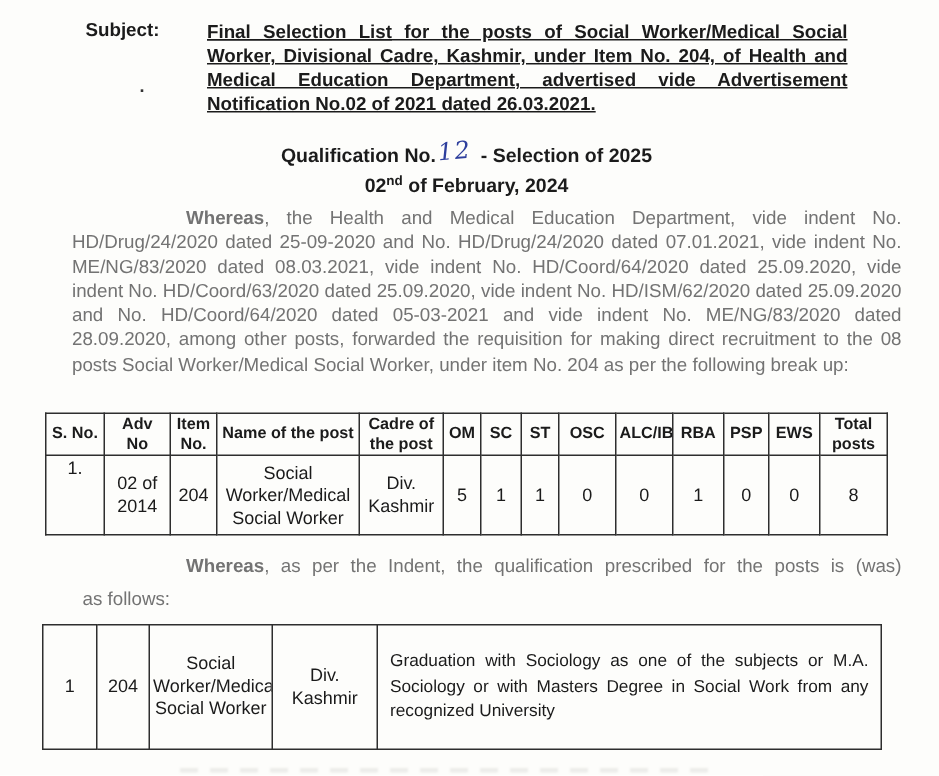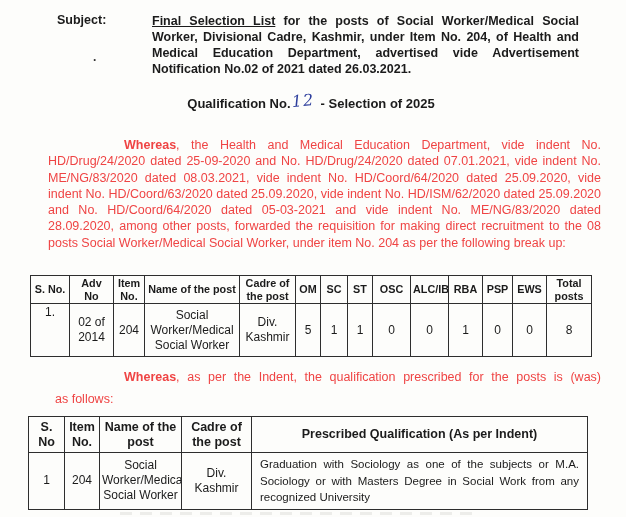--- a/index.html
+++ b/index.html
@@ -10,23 +10,24 @@
     background:#fdfdfb;
     font-family:"Liberation Sans", sans-serif;
     color:#1b1b1b;
     overflow:hidden;
   }
   .subject-label {
     position:absolute; left:57px; top:13px;
     font-size:12.5px; font-weight:bold;
   }
   .subject-text {
-    position:absolute; left:152px; top:13px; width:427px;
+    position:absolute; left:138px; top:13px; width:427px;
     font-size:12.5px; font-weight:bold; line-height:16px;
     text-align:justify;
+    text-decoration:underline;
   }
   .subject-text .u { text-decoration:underline; }
   .stray-dot {
     position:absolute; left:93px; top:50px;
     font-size:12px; font-weight:bold; color:#333;
   }
   .notif-block {
     position:absolute; left:0; top:95px; width:622px;
     text-align:center; font-size:13px; font-weight:bold; line-height:16px;
   }
@@ -35,21 +36,21 @@
     font-style:italic; font-weight:normal;
     font-size:16px; color:#2e3f9d;
     display:inline-block;
     transform:rotate(-5deg) translateY(-2px);
     margin:0 3px 0 1px;
     letter-spacing:1px;
   }
   .date-line sup { font-size:9px; vertical-align:super; }
   .para {
     position:absolute; font-size:12.5px; line-height:16.3px;
-    text-align:justify; color:#ef4444;
+    text-align:justify; color:#737373;
   }
   .para .b, .b { font-weight:bold; }
   #para1 { left:48px; top:137px; width:553px; text-indent:76px; }
   #whereas2-l1 {
     left:48px; top:369px; width:553px; text-indent:76px;
     text-align:justify; text-align-last:justify;
   }
   #whereas2-l2 { left:55px; top:391px; width:200px; text-align:left; }
   table {
     position:absolute; border-collapse:collapse; table-layout:fixed;
@@ -66,41 +67,42 @@
   #table1 tr.hdr { height:27px;margin-left:23px; }
   #table1 tr.data { height:53px; }
   #table1 td { font-size:12px; line-height:15px; padding:1px 2px; }
   #table2 { left:28px; top:416px; width:559px; border:1.5px solid #222; }
   #table2 th { font-size:12.5px; line-height:15px; padding:2px 2px; font-weight:bold; }
   #table2 tr.hdr { height:36px; }
   #table2 tr.data { height:55px; }
   #table2 td { font-size:12px; line-height:15px; padding:1px 2px; }
   #table2 td.qual-cell {
     text-align:justify; font-size:11.5px; line-height:16.5px;
-    padding:3px 8px; vertical-align:middle;
+    padding:16px 8px; vertical-align:middle;
   }
   .bottom-artifact {
     position:absolute; left:120px; top:512px; width:360px; height:3px;
     background:repeating-linear-gradient(90deg,#c9c9c4 0 12px, transparent 12px 20px);
     opacity:.3; filter:blur(0.6px);
   }
 </style>
 </head>
 <body>
 
 <div class="page">
 
   <div class="subject-label">Subject:</div>
 
   <div class="subject-text"><span class="u">Final Selection List</span><span> for the posts of Social Worker/Medical Social Worker, Divisional Cadre, Kashmir, under Item No. 204, of Health and Medical Education Department, advertised vide Advertisement Notification No.02 of 2021 dated 26.03.2021.</span></div>
 
   <div class="stray-dot">.</div>
 
   <div class="notif-block">
     <div><span>Qualification No.</span><span class="handwritten">12</span><span> - Selection of 2025</span></div>
+    <div class="date-line"><span>02</span><sup>nd</sup><span> of February, 2024</span></div>
   </div>
 
   <div class="para" id="para1"><span class="b">Whereas</span><span>, the Health and Medical Education Department, vide indent No. HD/Drug/24/2020 dated 25-09-2020 and No. HD/Drug/24/2020 dated 07.01.2021, vide indent No. ME/NG/83/2020 dated 08.03.2021, vide indent No. HD/Coord/64/2020 dated 25.09.2020, vide indent No. HD/Coord/63/2020 dated 25.09.2020, vide indent No. HD/ISM/62/2020 dated 25.09.2020 and No. HD/Coord/64/2020 dated 05-03-2021 and vide indent No. ME/NG/83/2020 dated 28.09.2020, among other posts, forwarded the requisition for making direct recruitment to the 08 posts Social Worker/Medical Social Worker, under item No. 204 as per the following break up:</span></div>
 
   <table id="table1">
     <colgroup>
       <col style="width:39px">
         <col style="width:44px">
         <col style="width:31px">
       <col style="width:95px">
@@ -156,27 +158,20 @@
 
   <table id="table2">
     <colgroup>
       <col style="width:36px">
         <col style="width:35px">
         <col style="width:82px">
       <col style="width:70px">
         <col style="width:336px">
     </colgroup>
     <tbody>
-        <tr class="hdr">
-      <th>S. No</th>
-      <th>Item No.</th>
-      <th>Name of the post</th>
-      <th>Cadre of the post</th>
-      <th>Prescribed Qualification (As per Indent)</th>
-    </tr>
     <tr class="data">
       <td>1</td>
       <td>204</td>
       <td>Social Worker/Medical Social Worker</td>
       <td>Div. Kashmir</td>
       <td class="qual-cell">Graduation with Sociology as one of the subjects or M.A. Sociology or with Masters Degree in Social Work from any recognized University</td>
     </tr>
   </tbody>
     </table>
 

